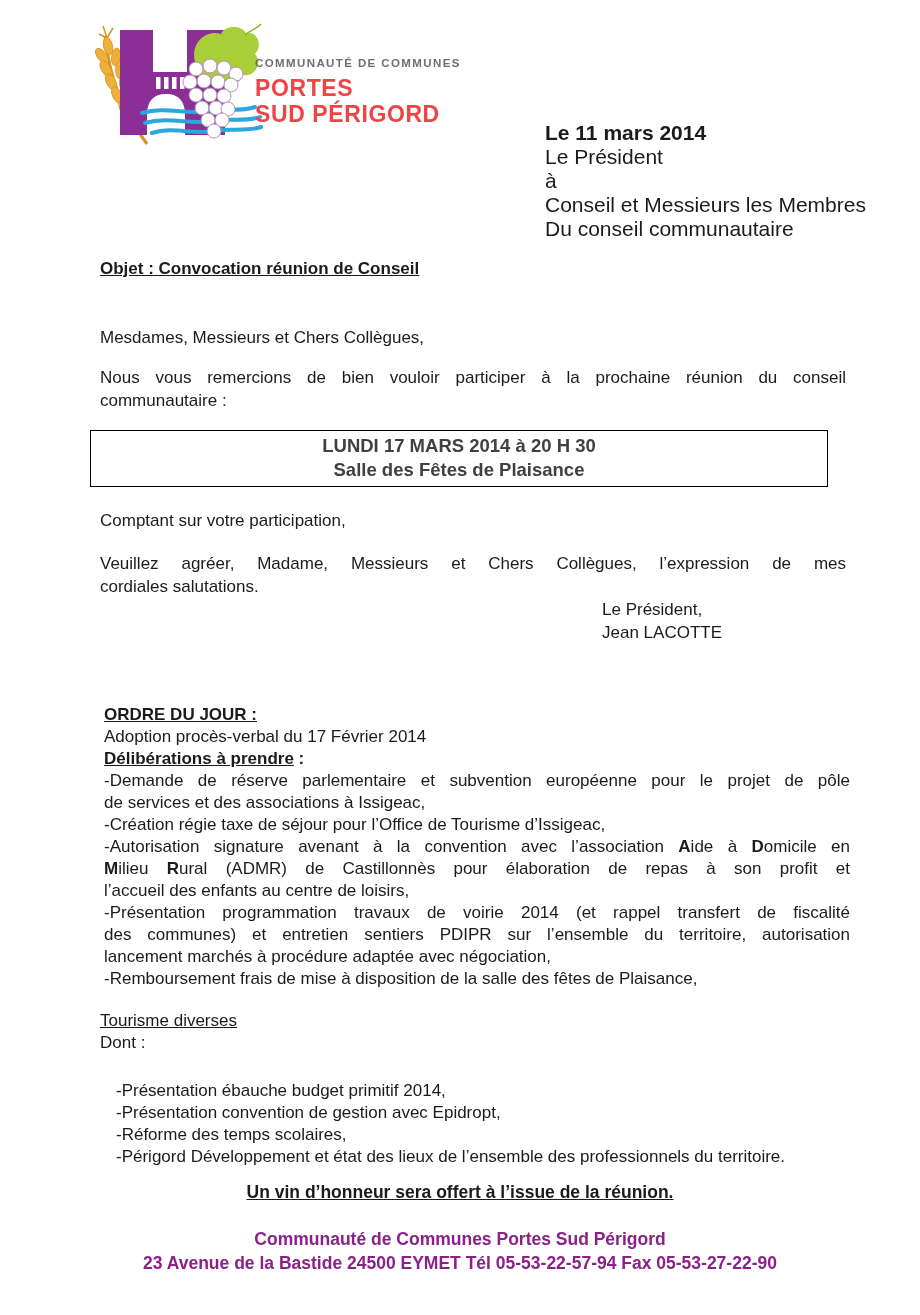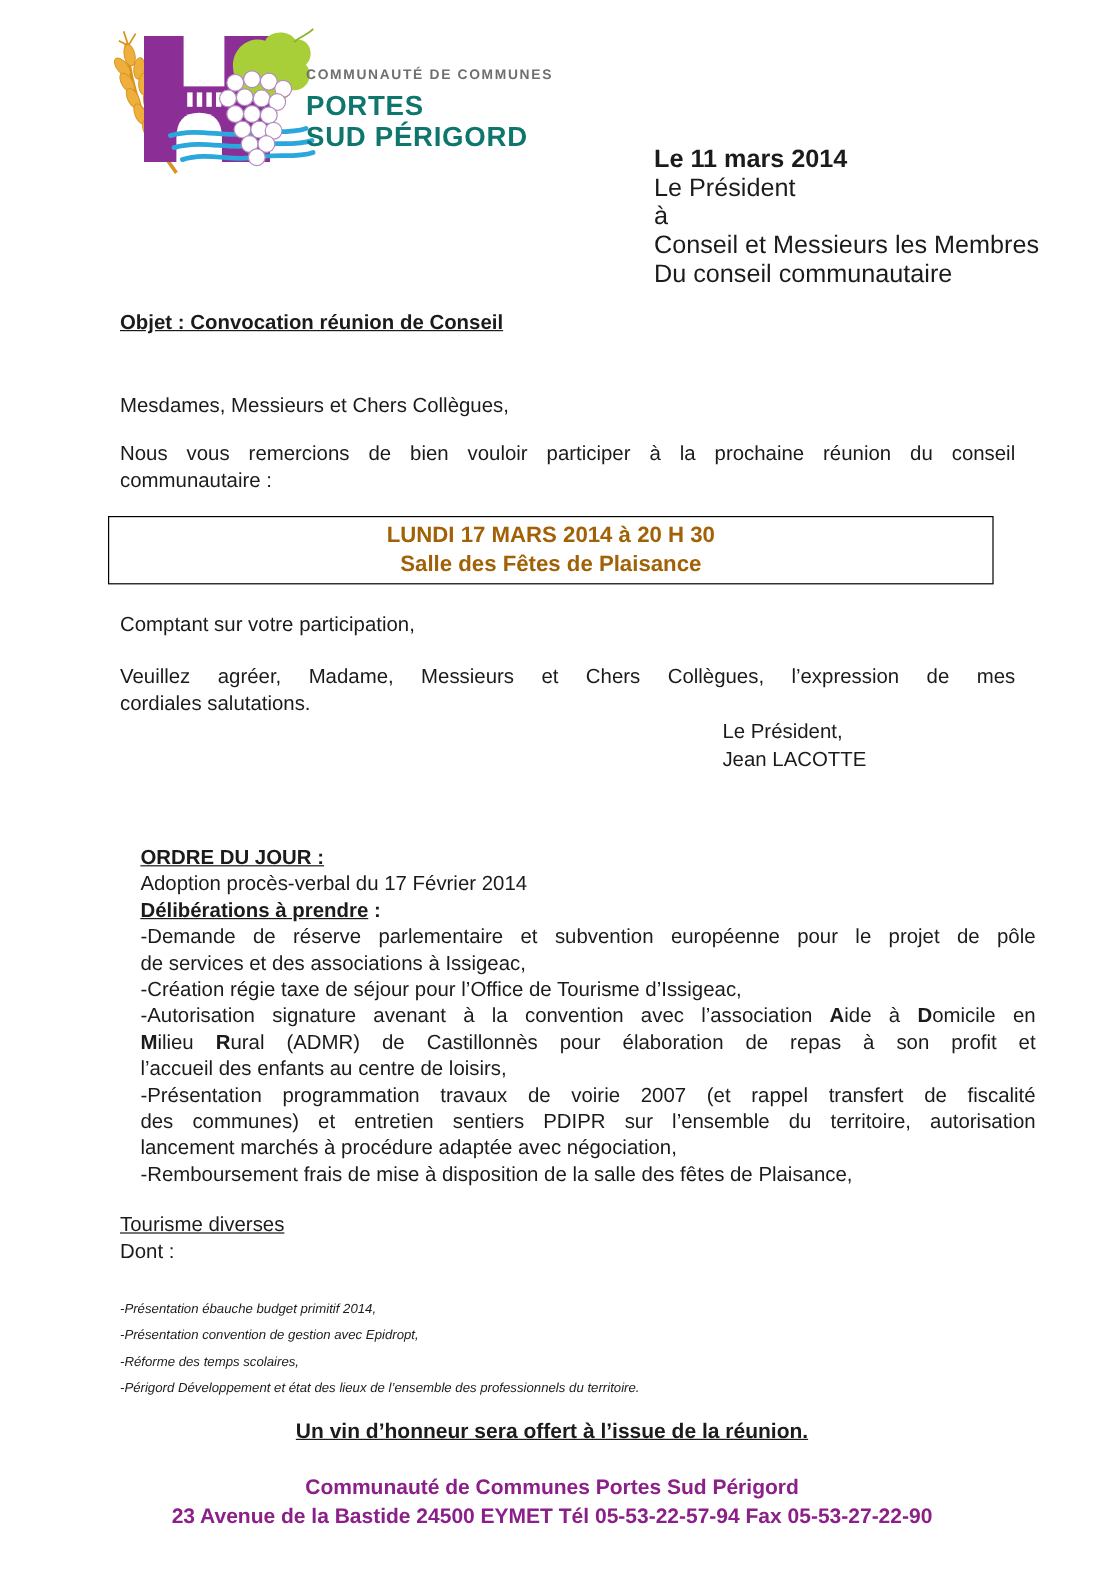--- a/index.html
+++ b/index.html
@@ -9,38 +9,38 @@
   }
   .abs { position:absolute; }
   .body-text { font-size:17px; line-height:23px; }
   .b { font-weight:bold; }
   .u { text-decoration:underline; }
   .jl { text-align:justify; text-align-last:justify; text-justify:inter-word; }
   .col { left:100px; width:746px; }
 
   
   .org-type { font-size:11.5px; font-weight:bold; color:#6f6f6f; letter-spacing:1.4px; }
-  .org-name { font-size:23px; font-weight:bold; color:#0f766e; letter-spacing:0.6px; line-height:26px; }
+  .org-name { font-size:23px; font-weight:bold; color:#ef4444; letter-spacing:0.6px; line-height:26px; }
   .org-name-wrap { margin-top:6px; }
 
   
   .hdr-right { left:545px; top:121px; font-size:21px; line-height:24px; }
 
   
   .meeting-box {
     left:90px; top:430px; width:738px; box-sizing:border-box;
     border:1px solid #000; text-align:center; padding:3px 0 4px 0;
-    color:#a16207; font-weight:bold; font-size:18.5px; line-height:24px;
+    color:#404040; font-weight:bold; font-size:18.5px; line-height:24px;
   }
 
   .sig { left:602px; top:598px; font-size:17px; line-height:23px; }
 
-  .agenda { left:117px; top:704px; width:746px; font-size:17px; line-height:22px; }
+  .agenda { left:104px; top:704px; width:746px; font-size:17px; line-height:22px; }
   .questions { left:100px; top:1010px; width:746px; font-size:17px; line-height:22px; }
-  .qitems { left:100px; top:1080px; width:746px; font-size:11px; line-height:22px;font-style:italic; }
+  .qitems { left:116px; top:1080px; width:746px; font-size:17px; line-height:22px; }
 
   .honor { left:0; top:1182px; width:920px; text-align:center; font-size:17.5px; font-weight:bold; }
   .footer { left:0; top:1227px; width:920px; text-align:center; font-size:17.5px; font-weight:bold; color:#8B2089; line-height:24px; }
 </style>
 </head>
 <body>
 
 <div id="page">
 
   <svg class="abs" style="left:95px;top:22px;" width="168" height="130" viewBox="0 0 168 130" aria-hidden="true">
@@ -146,21 +146,21 @@
   <div class="abs agenda">
     <div class="b u">ORDRE DU JOUR :</div>
     <div>Adoption procès-verbal du 17 Février 2014</div>
     <div><span class="b u">Délibérations à prendre</span><span class="b"> :</span></div>
     <div class="jl">-Demande de réserve parlementaire et subvention européenne pour le projet de pôle</div>
     <div>de services et des associations à Issigeac,</div>
     <div>-Création régie taxe de séjour pour l’Office de Tourisme d’Issigeac,</div>
     <div class="jl"><span>-Autorisation signature avenant à la convention avec l’association </span><span class="b">A</span><span>ide à </span><span class="b">D</span><span>omicile en</span></div>
     <div class="jl"><span class="b">M</span><span>ilieu </span><span class="b">R</span><span>ural (ADMR) de Castillonnès pour élaboration de repas à son profit et</span></div>
     <div>l’accueil des enfants au centre de loisirs,</div>
-    <div class="jl">-Présentation programmation travaux de voirie 2007 (et rappel transfert de fiscalité</div>
+    <div class="jl">-Présentation programmation travaux de voirie 2014 (et rappel transfert de fiscalité</div>
     <div class="jl">des communes) et entretien sentiers PDIPR sur l’ensemble du territoire, autorisation</div>
     <div>lancement marchés à procédure adaptée avec négociation,</div>
     <div>-Remboursement frais de mise à disposition de la salle des fêtes de Plaisance,</div>
   </div>
 
   <div class="abs questions">
     <div><span class="u">Tourisme diverses</span></div>
     <div>Dont :</div>
   </div>
 

